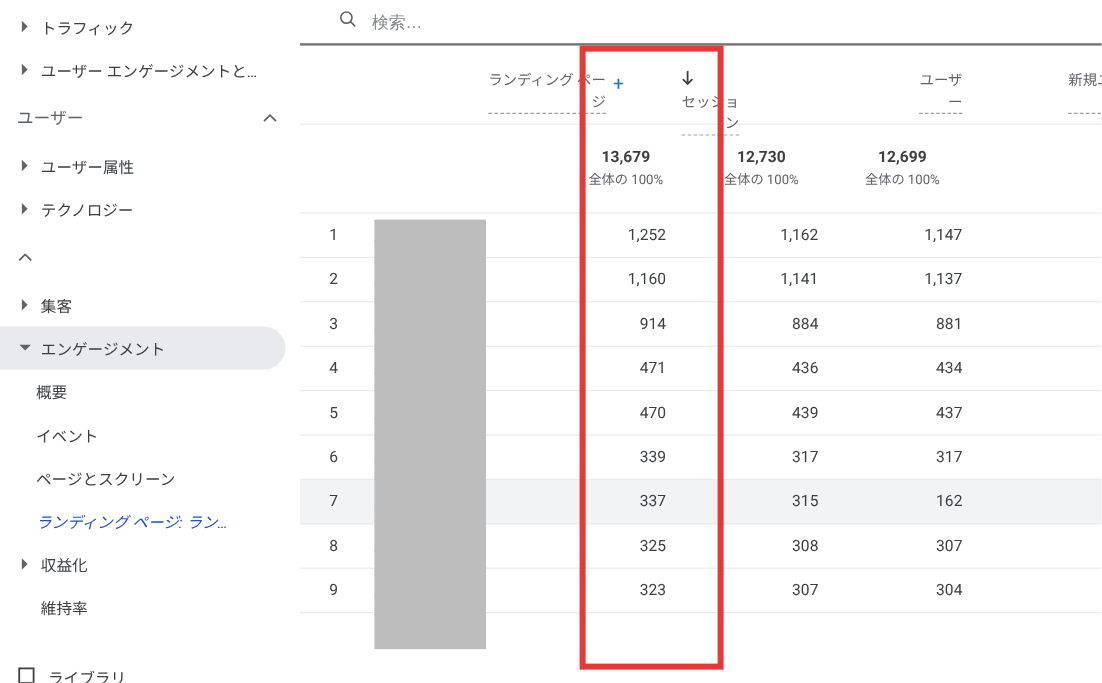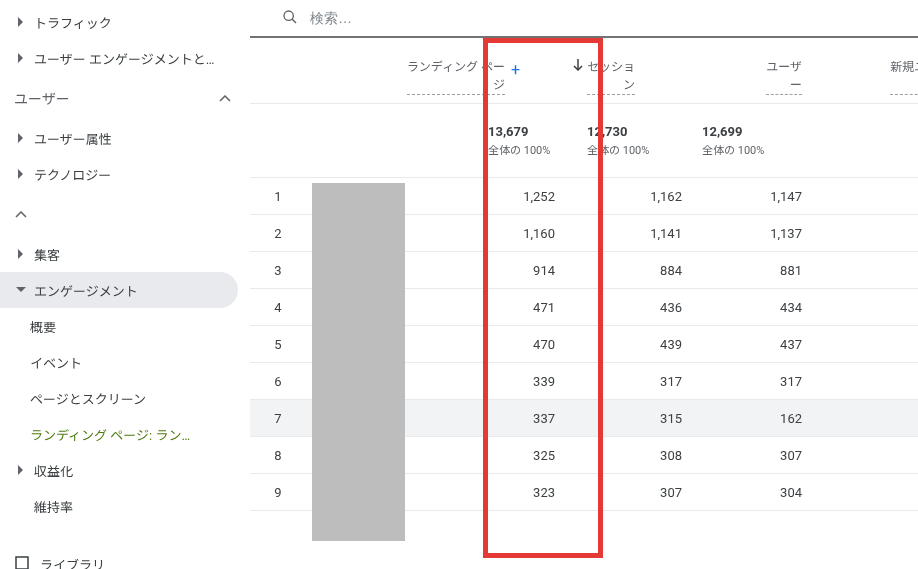--- a/index.html
+++ b/index.html
@@ -57,21 +57,22 @@
       justify-content: center;
     }
     .nav-sub {
       display: flex;
       align-items: center;
       height: 36px;
       padding-left: 30px;
       cursor: pointer;
     }
     .nav-sub.active {
-      color: #4d7c0f;
+      color: #1d4ed8;
+      font-style: italic;
     }
     .nav-item.active {
       background: #e8eaed;
       border-radius: 0 18px 18px 0;
       margin-right: 12px;
     }
     .nav-item .arrow svg,
     .nav-section .chev svg { display: block; }
     .library {
       display: flex;
@@ -104,21 +105,21 @@
       font-size: 14px;
       color: #3c4043;
       width: 200px;
       background: transparent;
     }
     .search-row input::placeholder { color: #80868b; }
 
     .table { width: 100%; }
     .col-idx  { width: 56px;  text-align: center; }
     .col-name { width: 182px; padding-left: 6px; }
-    .col-a    { width: 99px; text-align: right; padding-right: 32px; }
+    .col-a    { width: 99px; text-align: right; padding-right: 32px; flex-direction: column; }
     .col-b    { width: 115px; text-align: right; padding-right: 20px; }
     .col-c    { width: 120px; text-align: right; padding-right: 20px; }
 
     .header-row {
       display: flex;
       height: 66px;
       align-items: flex-start;
       padding-top: 20px;
       border-bottom: 1px solid #e8eaed;
       gap: 40px;
@@ -142,21 +143,21 @@
     }
     .header-metric .sort-arrow { margin-right: 4px; }
     .header-metric .txt { border-bottom: 1px dashed #9aa0a6; text-align: right; display: inline-block; }
 
     .totals-row {
       display: flex;
       height: 74px;
       align-items: center;
       border-bottom: 1px solid #e8eaed;
     }
-    .totals-row .metric-total { text-align: left; }
+    .totals-row .metric-total { text-align: center; }
     .totals-row .big { font-size: 13px; font-weight: 700; color: #3c4043; }
     .totals-row .sub { font-size: 11px; color: #5f6368; margin-top: 2px; }
 
     .data-row {
       display: flex;
       height: 37px;
       align-items: center;
       border-bottom: 1px solid #e8eaed;
       font-size: 13px;
     }

